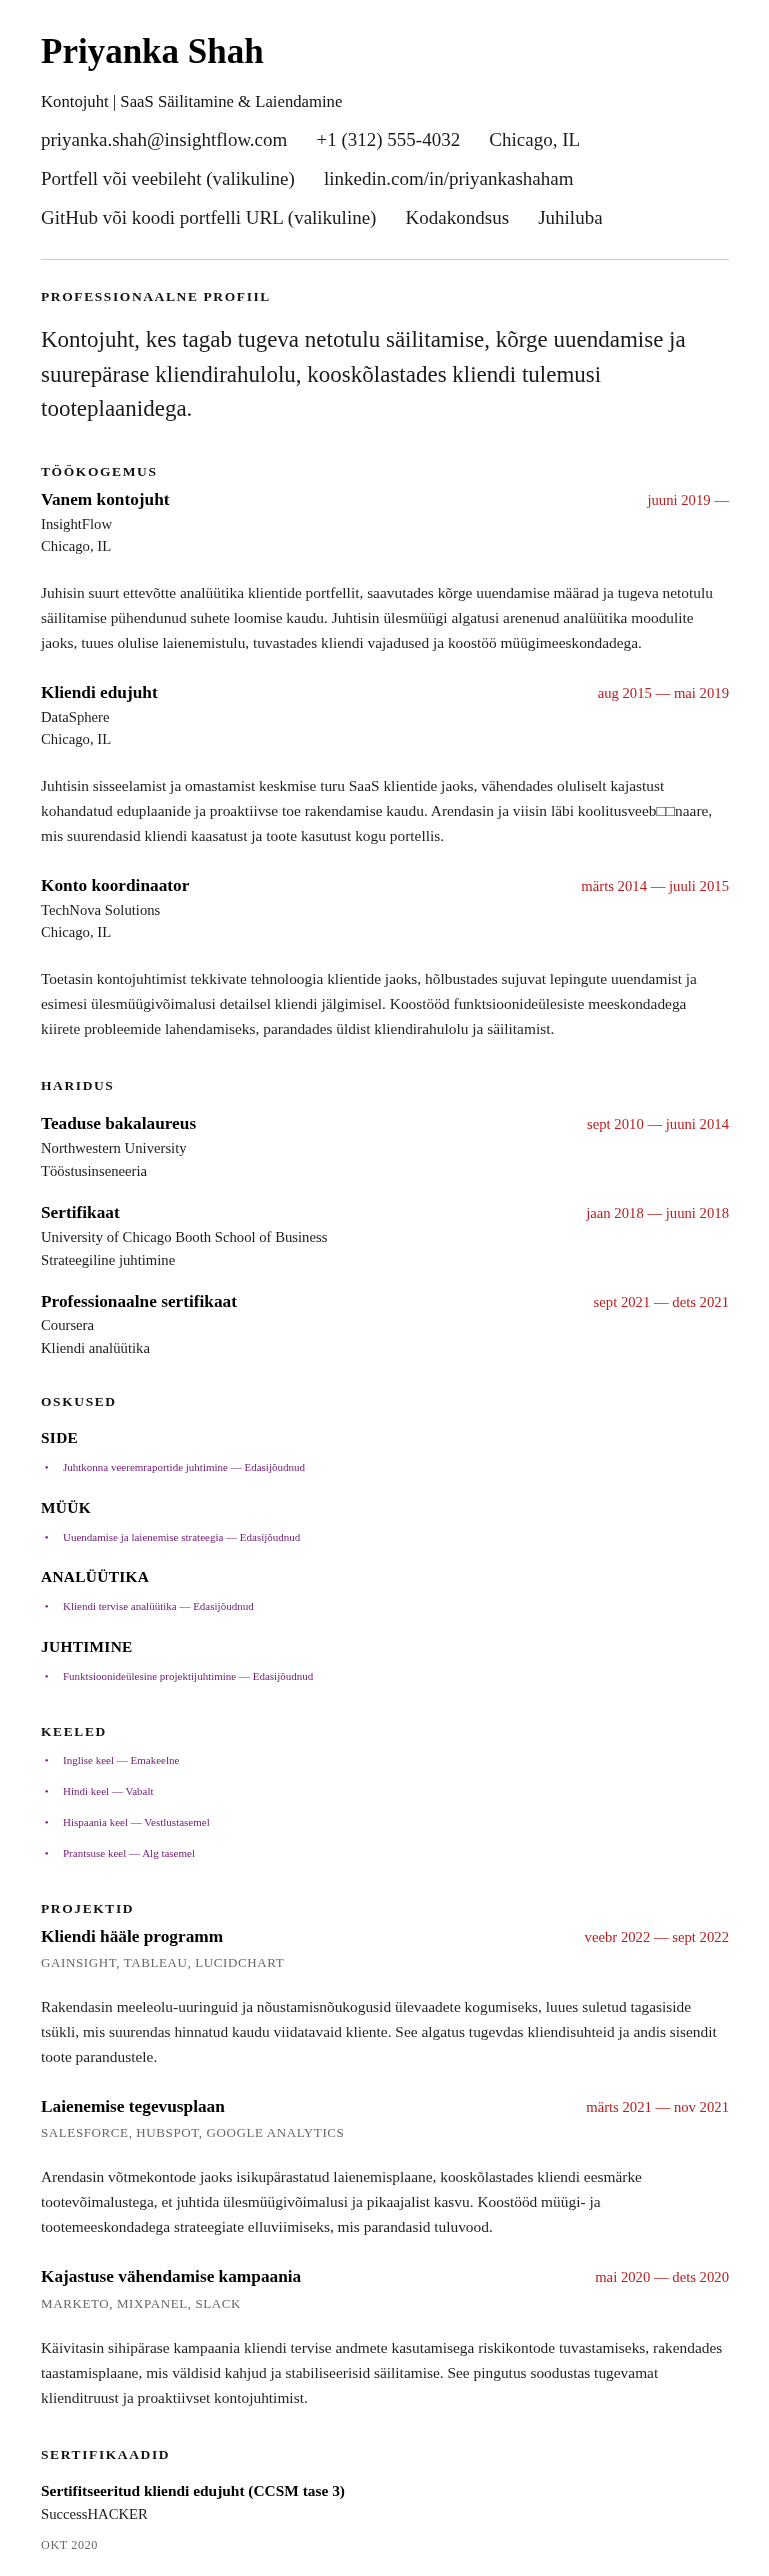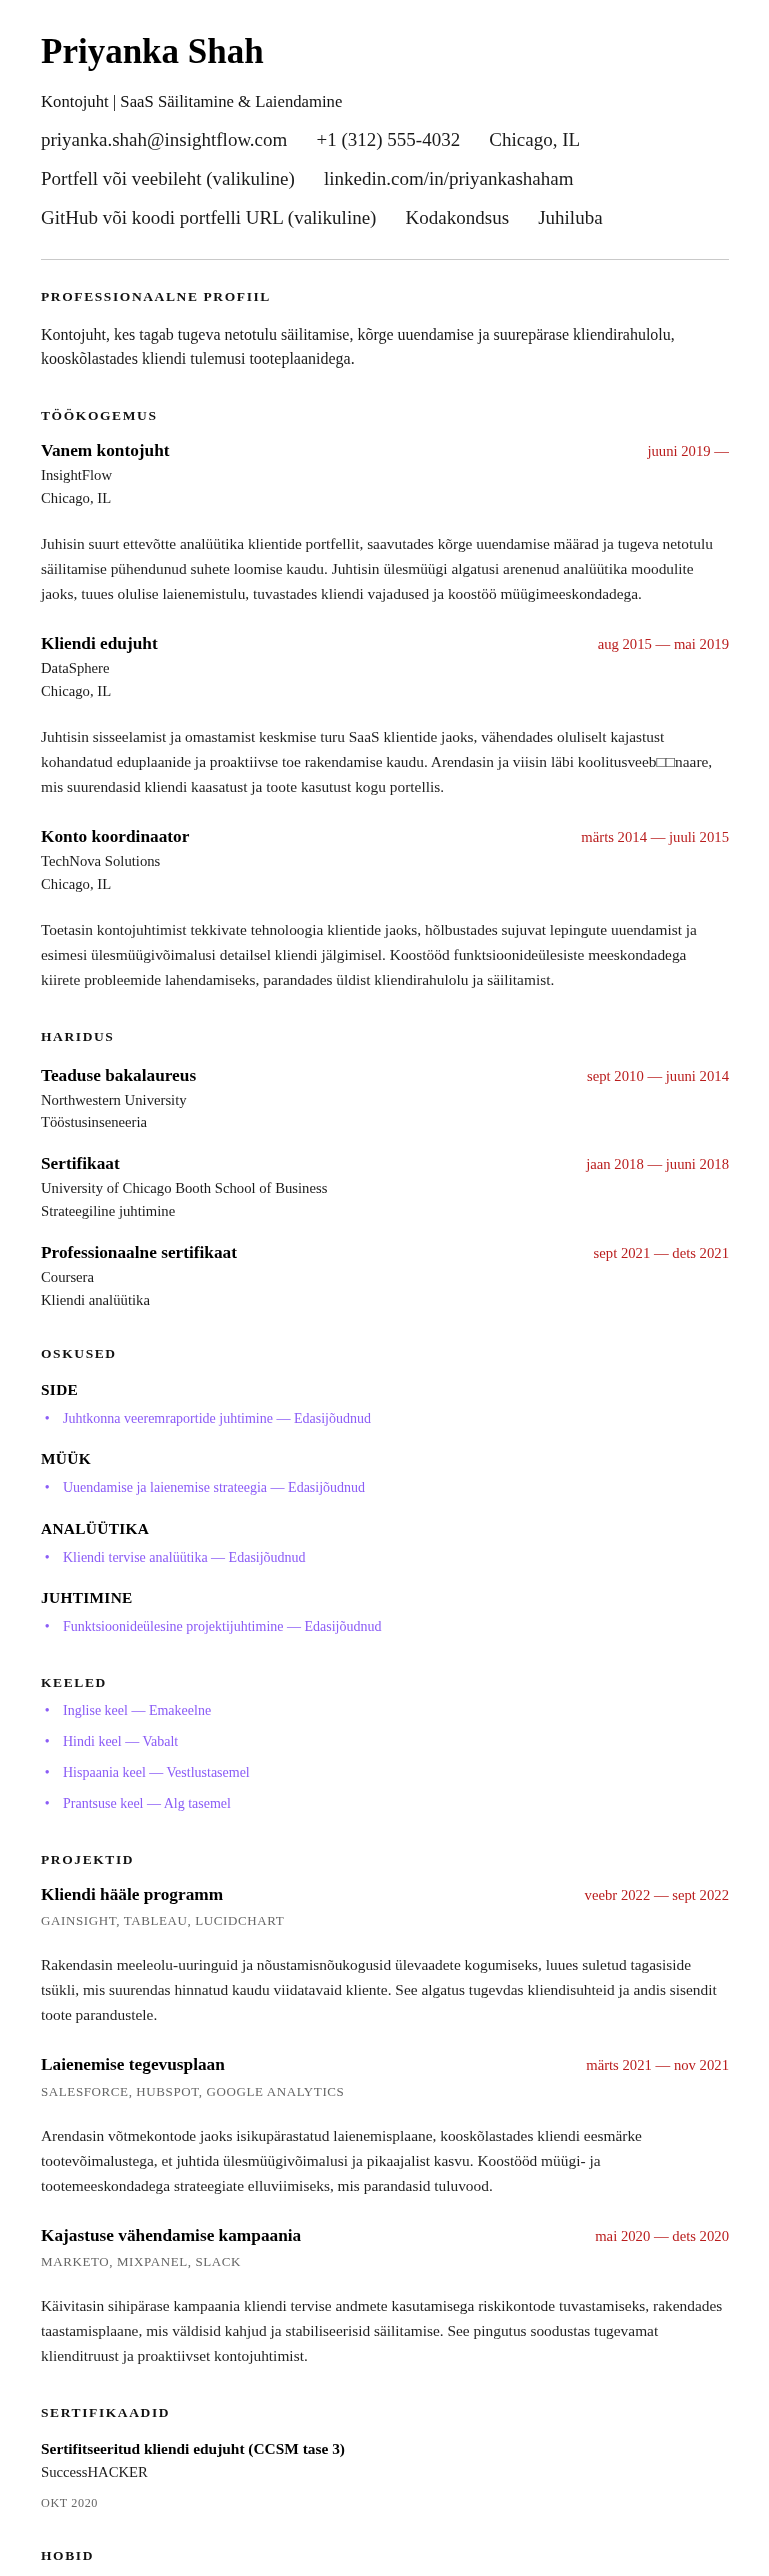--- a/index.html
+++ b/index.html
@@ -24,39 +24,39 @@
 
   .sec-heading {
     font-size: 13.5px;
     font-weight: 700;
     letter-spacing: 1.6px;
     color: #111111;
   }
   .mt-first-sec { margin-top: 29.5px; }
   .mt-sec { margin-top: 37px; }
 
-  .profile-text { font-size: 16px; line-height: 1.5; margin-top: 18px; color: #1a1a1a; max-width: 687px; }
+  .profile-text { font-size: 23px; line-height: 1.5; margin-top: 18px; color: #1a1a1a; max-width: 687px; }
 
   .entry { margin-top: 28px; }
-  .entry.first { margin-top: 17px; }
+  .entry.first { margin-top: 10px; }
   .entry-head { display: flex; justify-content: space-between; align-items: baseline; }
   .entry-title { font-size: 17.3px; font-weight: 700; color: #000000; }
   .entry-dates { font-size: 14.7px; white-space: nowrap; margin-left: 15.4px; color: #b91c1c; }
   .entry-sub { font-size: 14.7px; margin-top: 5.8px; color: #1a1a1a; }
   .entry-desc { font-size: 15.4px; line-height: 25px; margin-top: 24.4px; color: #1f1f1f; }
 
   .edu-entry { margin-top: 23px; }
   .edu-entry.first { margin-top: 20.5px; }
 
   .skill-group { margin-top: 20.5px; }
   .skill-group.first { margin-top: 19px; }
   .skill-name { font-size: 15.4px; font-weight: 700; letter-spacing: 0.3px; color: #000000; }
 
   .bullet-list { margin-top: 2.6px; }
-  .bullet { display: flex; font-size: 14px; line-height: 22px; margin-top: 9px; color: #8b5cf6; }
+  .bullet { display: flex; font-size: 11px; line-height: 22px; margin-top: 9px; color: #701a75; }
   .bullet::before { content: "\2022"; flex: 0 0 22px; width: 22px; padding-left: 3.8px; box-sizing: border-box; }
 
   .tools { font-size: 13px; letter-spacing: 0.6px; color: #666666; margin-top: 8.3px; }
   .proj-desc { font-size: 15.4px; line-height: 25px; margin-top: 23px; color: #1f1f1f; }
 
   .cert-entry { margin-top: 19px; }
   .cert-title { font-size: 15.4px; font-weight: 700; color: #000000; }
   .cert-issuer { font-size: 14.7px; margin-top: 6.4px; color: #1a1a1a; }
   .cert-date { font-size: 12.2px; letter-spacing: 0.6px; color: #666666; margin-top: 15px; }
 </style>

